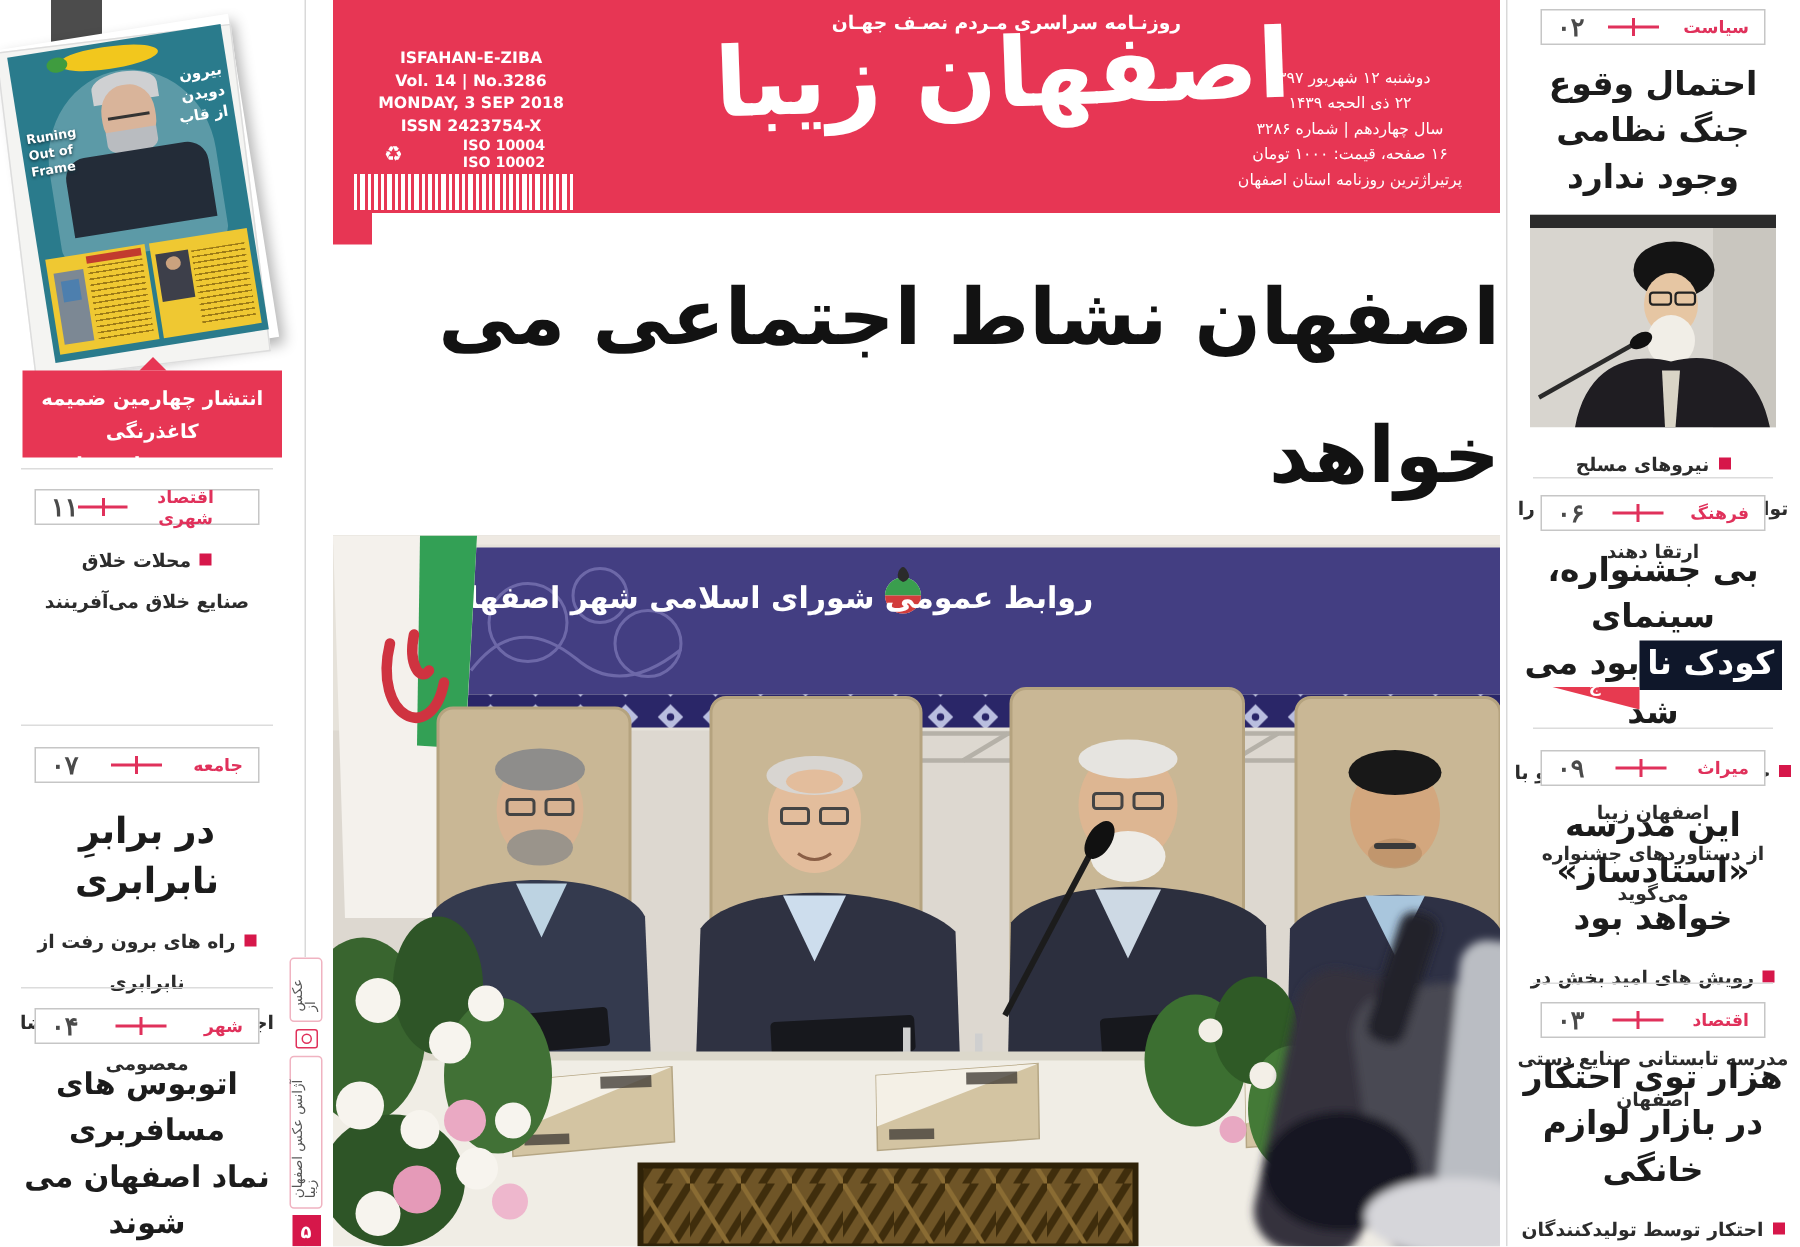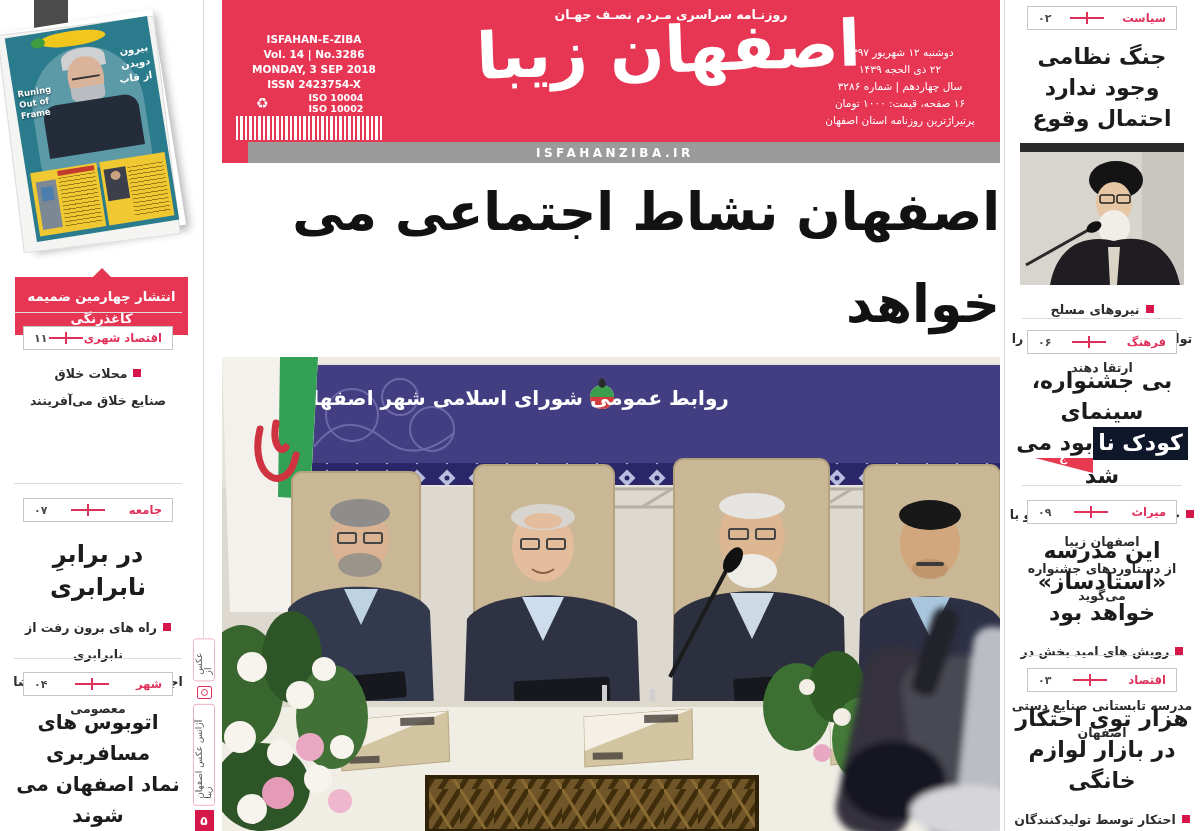--- a/index.html
+++ b/index.html
@@ -6,21 +6,21 @@
   .page{position:relative;width:1200px;height:831px;background:#ffffff;overflow:hidden;
         font-family:"DejaVu Sans",sans-serif;color:#222;}
   .vrule{position:absolute;top:0;bottom:0;width:1px;background:#d9d9d9;}
 
   
   .col{position:absolute;top:0;height:831px;}
   .sec{position:absolute;left:0;right:0;text-align:center;direction:rtl;}
   .tagbox{width:150px;height:24px;margin:0 auto;border:1px solid #c6c6c6;background:#fff;
           display:flex;align-items:center;justify-content:space-between;padding:0 10px;direction:rtl;box-sizing:border-box;}
   .tagbox .tname{color:#e0315b;font-size:11.5px;font-weight:bold;}
-  .tagbox .tpage{color:#4a4a4a;font-size:11px;font-weight:bold;}
+  .tagbox .tpage{color:#4a4a4a;font-size:17px;font-weight:bold;font-family:Liberation Serif, serif;}
   .plusline{position:relative;width:34px;height:2px;background:#e0315b;}
   .plusline::after{content:'';position:absolute;left:50%;top:-5px;width:2px;height:12px;margin-left:-1px;background:#e0315b;}
   .hl{font-weight:bold;color:#1c1c1c;font-size:22px;line-height:31px;margin-top:11px;}
   .hl .ln{display:block;}
   .sub{font-size:12.5px;font-weight:bold;color:#2c2c2c;line-height:27px;margin-top:10px;}
   .sub .ln{display:block;}
   .bullet{display:inline-block;width:8px;height:8px;background:#d6174a;margin-left:6px;vertical-align:1px;}
   .divider{position:absolute;left:14px;right:14px;height:1px;background:#dcdcdc;}
 
   
@@ -95,21 +95,21 @@
   .fatitle span{display:block;}
   .articles{position:absolute;left:4px;right:4px;bottom:5px;height:64px;display:flex;gap:3px;}
   .art{flex:1;background:#efc832;position:relative;}
   .art .bar{position:absolute;top:2px;right:3px;left:27px;height:5px;background:#c23b2e;}
   .art .lines{position:absolute;right:3px;top:9px;left:27px;bottom:4px;
       background:repeating-linear-gradient(180deg,rgba(90,60,0,.55) 0 1px,transparent 1px 4px);}
   .art .ph1{position:absolute;left:4px;top:10px;width:20px;height:48px;background:#7c8894;}
   .art .ph1::after{content:'';position:absolute;left:4px;top:6px;width:12px;height:14px;background:#4d7fae;}
   .art .ph2{position:absolute;left:3px;top:8px;width:22px;height:32px;background:#3d3f4a;}
   .art .ph2::after{content:'';position:absolute;left:6px;top:3px;width:10px;height:9px;background:#caa27e;border-radius:50%;}
-  .band{position:absolute;left:15px;right:8px;top:247px;height:58px;background:#e73654;margin-top:30px;}
+  .band{position:absolute;left:15px;right:8px;top:247px;height:58px;background:#e73654;}
   .band::before{content:'';position:absolute;left:50%;top:-9px;margin-left:-9px;width:0;height:0;
       border-left:9px solid transparent;border-right:9px solid transparent;border-bottom:9px solid #e73654;}
   .band .bandtext{padding-top:9px;color:#fff;font-weight:bold;font-size:13px;line-height:22px;
       text-align:center;direction:rtl;}
   .band .bandtext span{display:block;}
 
   
   .bubble{background:#0f172a;color:#fff;padding:0 5px 2px;position:relative;display:inline-block;}
   .bubble::after{content:'';position:absolute;left:-58px;bottom:-13px;width:0;height:0;
       border-top:15px solid #e73a50;border-left:58px solid transparent;}
@@ -146,23 +146,20 @@
       <div class="mh-date">
         <span>دوشنبه ۱۲ شهریور ۱۳۹۷</span>
         <span>۲۲ ذی الحجه ۱۴۳۹</span>
         <span>سال چهاردهم | شماره ۳۲۸۶</span>
         <span>۱۶ صفحه، قیمت: ۱۰۰۰ تومان</span>
         <span>پرتیراژترین روزنامه استان اصفهان</span>
       </div>
       <span class="mh-dot"></span>
     </div>
     <div class="mh-redtab"></div>
-    <div class="mh-strip">
-      <span>ISFAHANZIBA.IR</span>
-    </div>
   </div>
 
   <div class="lead">
     <div class="lead-headline">اصفهان نشاط اجتماعی می خواهد</div>
     <div class="lead-bullets">
       <span class="ln">
         <i class="bullet"></i><span>استاندار: مدیریت شهری، نشاط اجتماعی را بیش از پیش توسعه دهد</span>
       </span>
       <span class="ln">شهردار: برای کاهش افسردگی شهروندان اصفهان، فعالیت‌های فرهنگی توسعه می‌یابد</span>
     </div>
@@ -444,22 +441,22 @@
 
   <div class="col" style="left:1008px;width:188px;">
 
     <div class="sec" style="top:6px">
       <div class="tagbox">
         <span class="tname">سیاست</span>
         <span class="plusline"></span>
         <span class="tpage">۰۲</span>
       </div>
       <div class="hl">
+        <span class="ln">احتمال وقوع</span>
         <span class="ln">جنگ نظامی وجود ندارد</span>
-        <span class="ln">احتمال وقوع</span>
       </div>
       <div class="kphoto">
         <svg viewBox="0 0 164 142" width="164" height="142">
           <rect width="164" height="142" fill="#d8d5cf"></rect>
           <rect width="164" height="9" fill="#2b2b2b"></rect>
           <rect x="122" y="9" width="42" height="133" fill="#c9c6bf"></rect>
           <ellipse cx="96" cy="37" rx="27" ry="19" fill="#141414"></ellipse>
           <ellipse cx="94" cy="60" rx="18" ry="21" fill="#e6c6a3"></ellipse>
           <rect x="80" y="52" width="14" height="8" rx="2" stroke="#222" fill="none" stroke-width="1.5"></rect>
           <rect x="97" y="52" width="13" height="8" rx="2" stroke="#222" fill="none" stroke-width="1.5"></rect>

